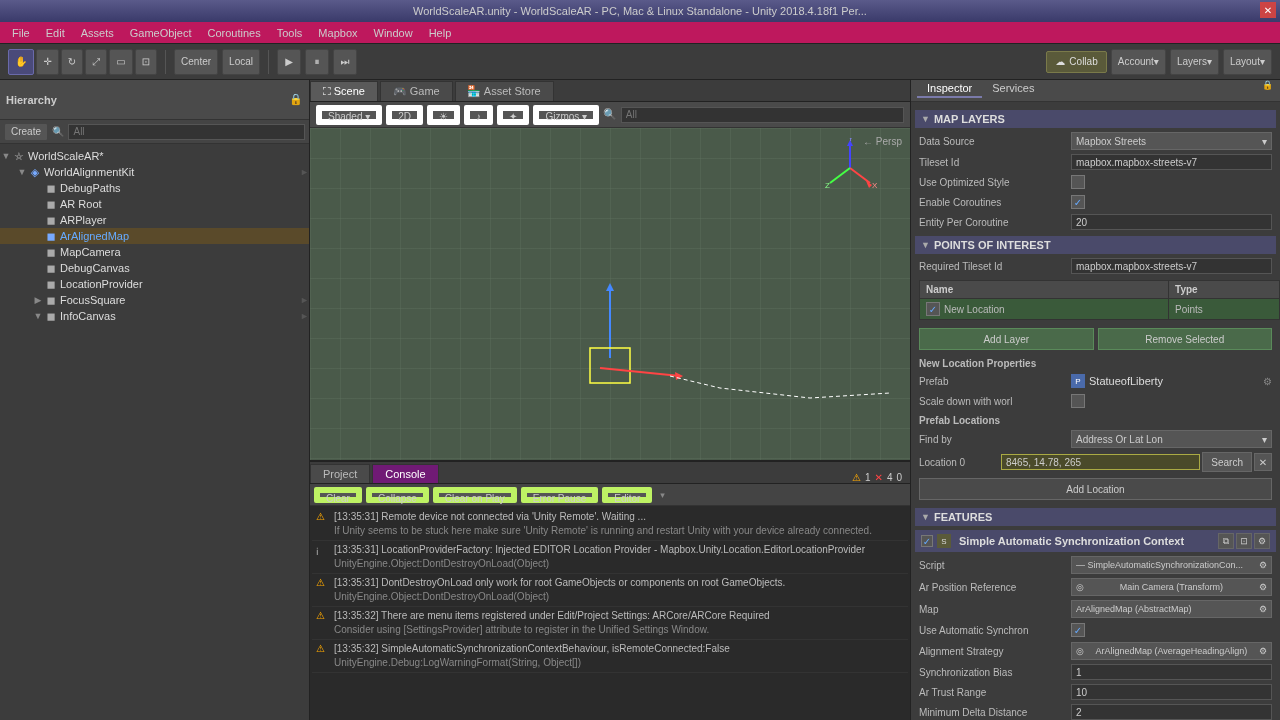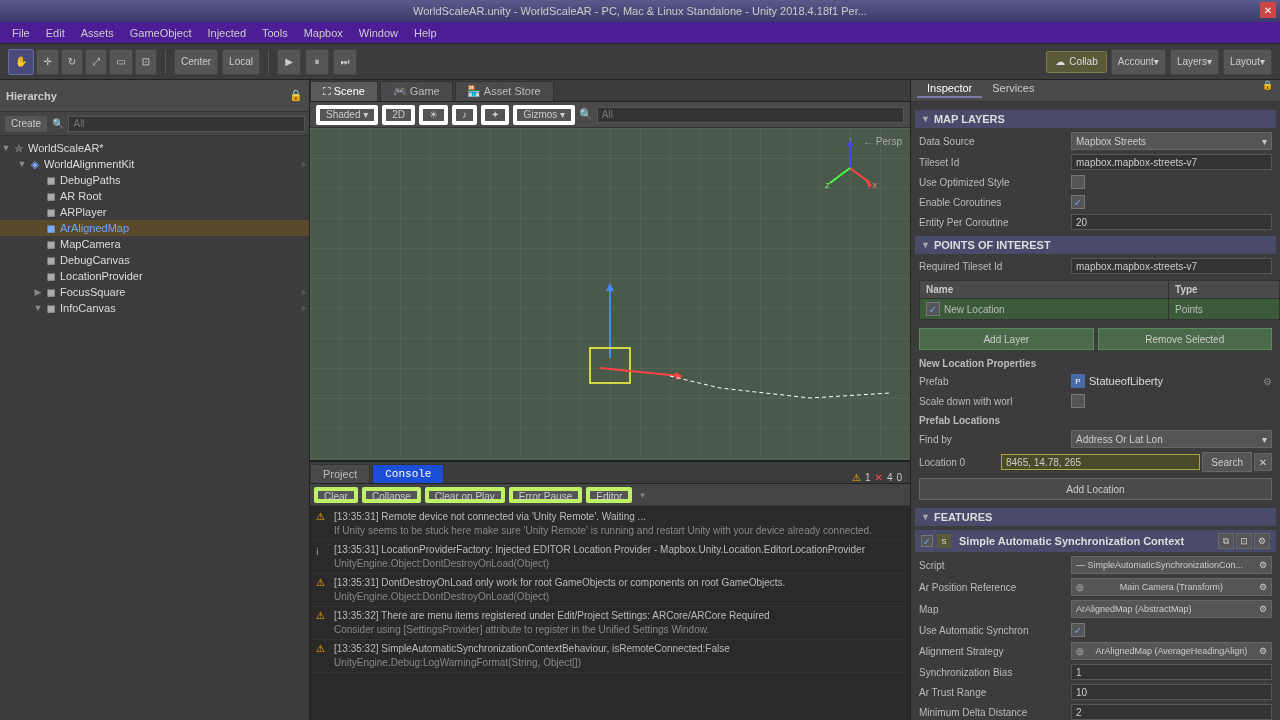--- a/index.html
+++ b/index.html
@@ -3,62 +3,62 @@
   <meta charset="utf-8">
   <style>
     * { box-sizing: border-box; margin: 0; padding: 0; }
     body { width: 1280px; height: 720px; overflow: hidden; font-family: Arial, sans-serif; font-size: 11px; background: #3c3c3c; color: #ddd; }
 
     
     #title-bar { height: 22px; background: linear-gradient(to bottom, #5a5a8a, #3a3a6a); display: flex; align-items: center; justify-content: center; color: #ccc; font-size: 11px; position: relative; }
     #title-bar .close-btn { position: absolute; right: 4px; top: 2px; width: 16px; height: 16px; background: #c44; color: white; display: flex; align-items: center; justify-content: center; cursor: pointer; font-size: 10px; }
 
     
-    #menu-bar { height: 22px; background: #4c1d95; display: flex; align-items: center; padding: 0 4px; border-bottom: 1px solid #222; }
+    #menu-bar { height: 22px; background: #be185d; display: flex; align-items: center; padding: 0 4px; border-bottom: 1px solid #222; }
     .menu-item { padding: 2px 8px; color: #ccc; cursor: pointer; font-size: 11px; }
 
     
     #toolbar { height: 36px; background: #3c3c3c; display: flex; align-items: center; padding: 0 8px; gap: 4px; border-bottom: 1px solid #222; }
     .tool-btn { height: 26px; padding: 0 6px; background: #555; border: 1px solid #444; color: #ccc; cursor: pointer; font-size: 10px; display: flex; align-items: center; border-radius: 2px; }
     .tool-btn.active { background: #4a4a7a; border-color: #6a6aaa; }
     .toolbar-sep { width: 1px; height: 24px; background: #555; margin: 0 4px; }
     .tool-group { display: flex; gap: 2px; }
 
     
     #main { display: flex; height: calc(720px - 80px); }
 
     
     #hierarchy { width: 310px; min-width: 310px; background: #3c3c3c; border-right: 1px solid #222; display: flex; flex-direction: column; }
-    #hierarchy .panel-header { height: 32px; background: #4a4a4a; display: flex; align-items: center; padding: 0 6px; font-size: 11px; font-weight: bold; color: #ccc; border-bottom: 1px solid #333; }
+    #hierarchy .panel-header { height: 40px; background: #4a4a4a; display: flex; align-items: center; padding: 0 6px; font-size: 11px; font-weight: bold; color: #ccc; border-bottom: 1px solid #333; }
     #hierarchy .panel-toolbar { height: 24px; background: #444; display: flex; align-items: center; padding: 0 4px; gap: 4px; border-bottom: 1px solid #333; }
     .small-btn { height: 18px; padding: 0 6px; background: #555; border: 1px solid #444; color: #ccc; cursor: pointer; font-size: 10px; border-radius: 2px; }
     .search-input { height: 16px; background: #333; border: 1px solid #555; color: #ccc; padding: 0 4px; font-size: 10px; flex: 1; }
     #hierarchy .tree { padding: 4px 0; overflow-y: auto; flex: 1; }
     .tree-item { display: flex; align-items: center; padding: 1px 0; cursor: pointer; white-space: nowrap; }
     .tree-item.highlighted { background: #5a4a2a; }
     .tree-arrow { width: 12px; text-align: center; color: #888; font-size: 9px; }
     .tree-icon { width: 14px; height: 14px; margin-right: 2px; display: inline-flex; align-items: center; justify-content: center; }
     .tree-label { font-size: 11px; }
 
     
     #content-area { flex: 1; display: flex; flex-direction: column; }
     #scene-tabs { height: 22px; background: #3c3c3c; display: flex; align-items: flex-end; border-bottom: 1px solid #222; }
     .scene-tab { padding: 3px 12px; background: #4a4a4a; border: 1px solid #333; border-bottom: none; color: #bbb; cursor: pointer; font-size: 11px; margin-right: 2px; }
     .scene-tab.active { background: #5a5a5a; color: #fff; }
     #scene-toolbar { height: 26px; background: #4a4a4a; display: flex; align-items: center; padding: 0 6px; gap: 4px; border-bottom: 1px solid #333; }
-    .scene-tool-btn { height: 20px; padding: 0 6px; background: #555; border: 4px solid #ffffff; color: #ccc; cursor: pointer; font-size: 10px; border-radius: 2px; }
+    .scene-tool-btn { height: 20px; padding: 0 6px; background: #555; border: 6px solid #ffffff; color: #ccc; cursor: pointer; font-size: 10px; border-radius: 2px; }
     #scene-view { flex: 1; background: #5a7a5a; position: relative; overflow: hidden; }
 
     
     #bottom-area { height: 260px; background: #3c3c3c; border-top: 2px solid #222; display: flex; flex-direction: column; }
     #bottom-tabs { height: 22px; background: #3c3c3c; display: flex; align-items: flex-end; border-bottom: 1px solid #222; }
     .bottom-tab { padding: 3px 12px; background: #4a4a4a; border: 1px solid #333; border-bottom: none; color: #bbb; cursor: pointer; font-size: 11px; margin-right: 2px; }
-    .bottom-tab.active { background: #1d4ed8; color: #fff; font-family: Liberation Mono, monospace; }
+    .bottom-tab.active { background: #701a75; color: #fff; }
     #console-toolbar { height: 22px; background: #444; display: flex; align-items: center; padding: 0 4px; gap: 4px; border-bottom: 1px solid #333; }
-    .console-btn { height: 16px; padding: 0 6px; background: #555; border: 4px solid #bef264; color: #ccc; cursor: pointer; font-size: 10px; border-radius: 2px; }
+    .console-btn { height: 16px; padding: 0 6px; background: #555; border: 6px solid #bef264; color: #ccc; cursor: pointer; font-size: 10px; border-radius: 2px; }
     #console-content { flex: 1; overflow-y: auto; background: #2a2a2a; padding: 2px; }
     .console-entry { display: flex; align-items: flex-start; padding: 2px 4px; border-bottom: 1px solid #333; font-size: 10px; }
     .console-icon { width: 14px; margin-right: 4px; flex-shrink: 0; margin-top: 1px; }
     .warn-icon { color: #ffaa00; }
     .console-text { color: #bbb; line-height: 1.4; }
     .console-text .line2 { color: #888; }
 
     
     #inspector { width: 370px; min-width: 370px; background: #3c3c3c; border-left: 1px solid #222; display: flex; flex-direction: column; overflow: hidden; }
     #inspector .panel-header { height: 22px; background: #4a4a4a; display: flex; align-items: flex-start; padding: 0 6px; border-bottom: 1px solid #333; }
@@ -127,21 +127,21 @@
 <div id="title-bar">
   <span>WorldScaleAR.unity - WorldScaleAR - PC, Mac &amp; Linux Standalone - Unity 2018.4.18f1 Per...</span>
   <div class="close-btn">✕</div>
 </div>
 
 <div id="menu-bar">
   <span class="menu-item">File</span>
   <span class="menu-item">Edit</span>
   <span class="menu-item">Assets</span>
   <span class="menu-item">GameObject</span>
-  <span class="menu-item">Injected</span>
+  <span class="menu-item">Coroutines</span>
   <span class="menu-item">Tools</span>
   <span class="menu-item">Mapbox</span>
   <span class="menu-item">Window</span>
   <span class="menu-item">Help</span>
 </div>
 
 <div id="toolbar">
   <div class="tool-group">
     <button class="tool-btn active">✋</button>
     <button class="tool-btn">✛</button>

